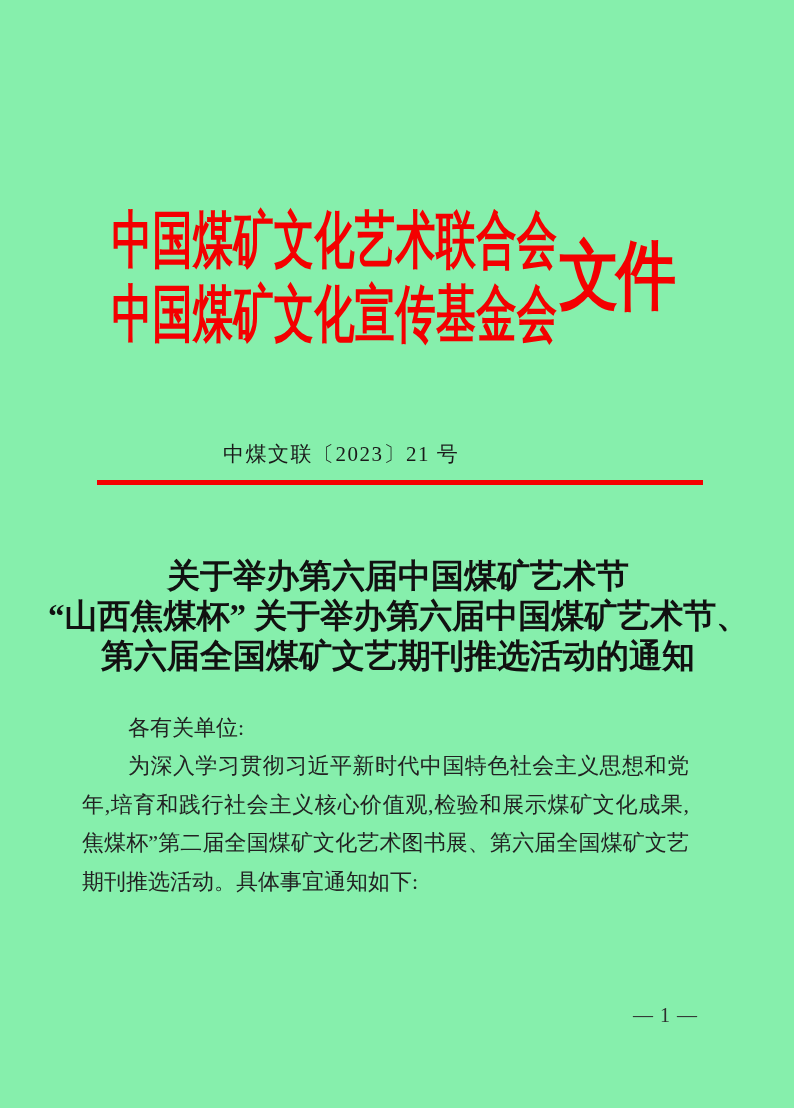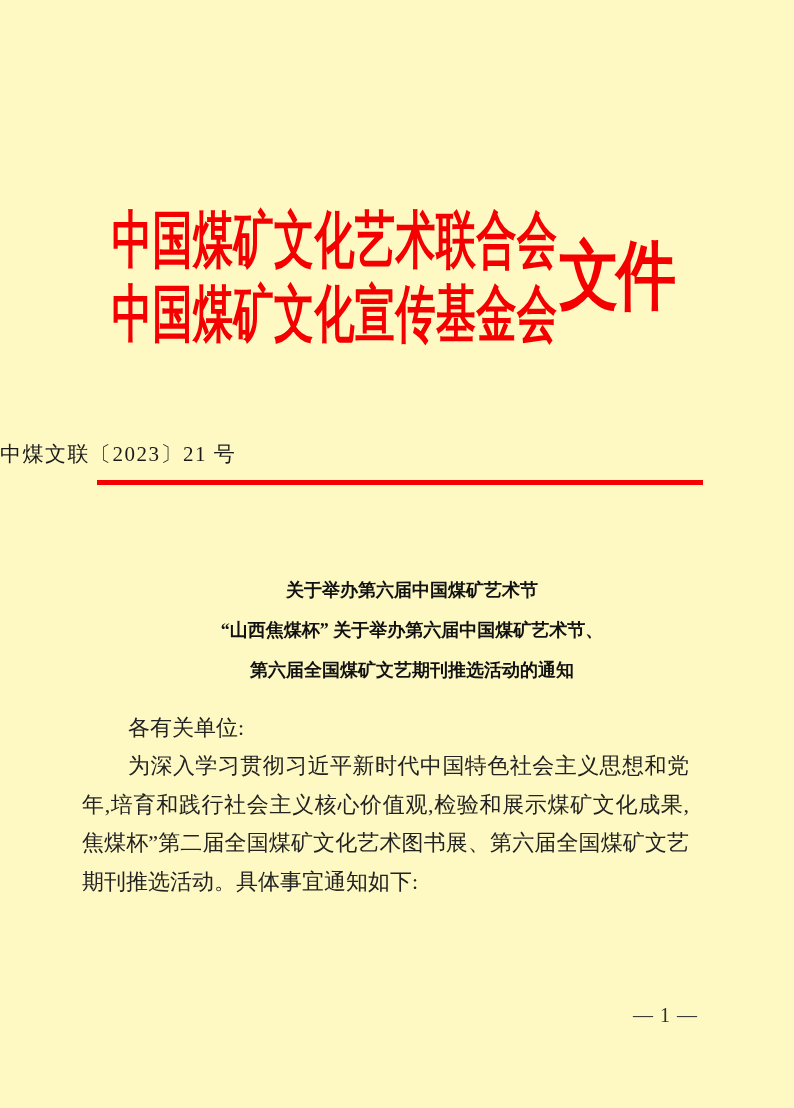--- a/index.html
+++ b/index.html
@@ -4,21 +4,21 @@
 <style>
   html, body {
     margin: 0;
     padding: 0;
     background: #ffffff;
   }
   .page {
     position: relative;
     width: 794px;
     height: 1108px;
-    background: #fef9c3;
+    background: #86efac;
     overflow: hidden;
     font-family: "Liberation Serif", "DejaVu Serif", serif;
     color: #161616;
   }
 
   
   .org-line {
     position: absolute;
     left: 112px;
     font-size: 40px;
@@ -46,47 +46,48 @@
     transform: scaleY(1.25);
     transform-origin: left top;
   }
 
   
   .doc-number {
     position: absolute;
     left: 0;
     top: 441px;
     width: 658px;
-    text-align: left;
+    text-align: center;
     font-size: 21px;
     line-height: 26px;
     letter-spacing: 1.5px;
     color: #1a1a1a;
     white-space: nowrap;
+    padding-left: 12px;
   }
 
   
   .red-divider {
     position: absolute;
     left: 97px;
     top: 480px;
     width: 606px;
     height: 5px;
     background: #f40000;
   }
 
   
   .title {
     position: absolute;
     left: 47px;
     top: 555px;
     width: 700px;
-    margin: 15px;
+    margin: 1px;
     text-align: center;
-    font-size: 18px;
+    font-size: 33px;
     line-height: 40px;
     font-weight: bold;
     color: #111111;
     font-family: Liberation Serif, serif;
   }
   .title-line { white-space: nowrap; }
 
   
   .salutation {
     position: absolute;

